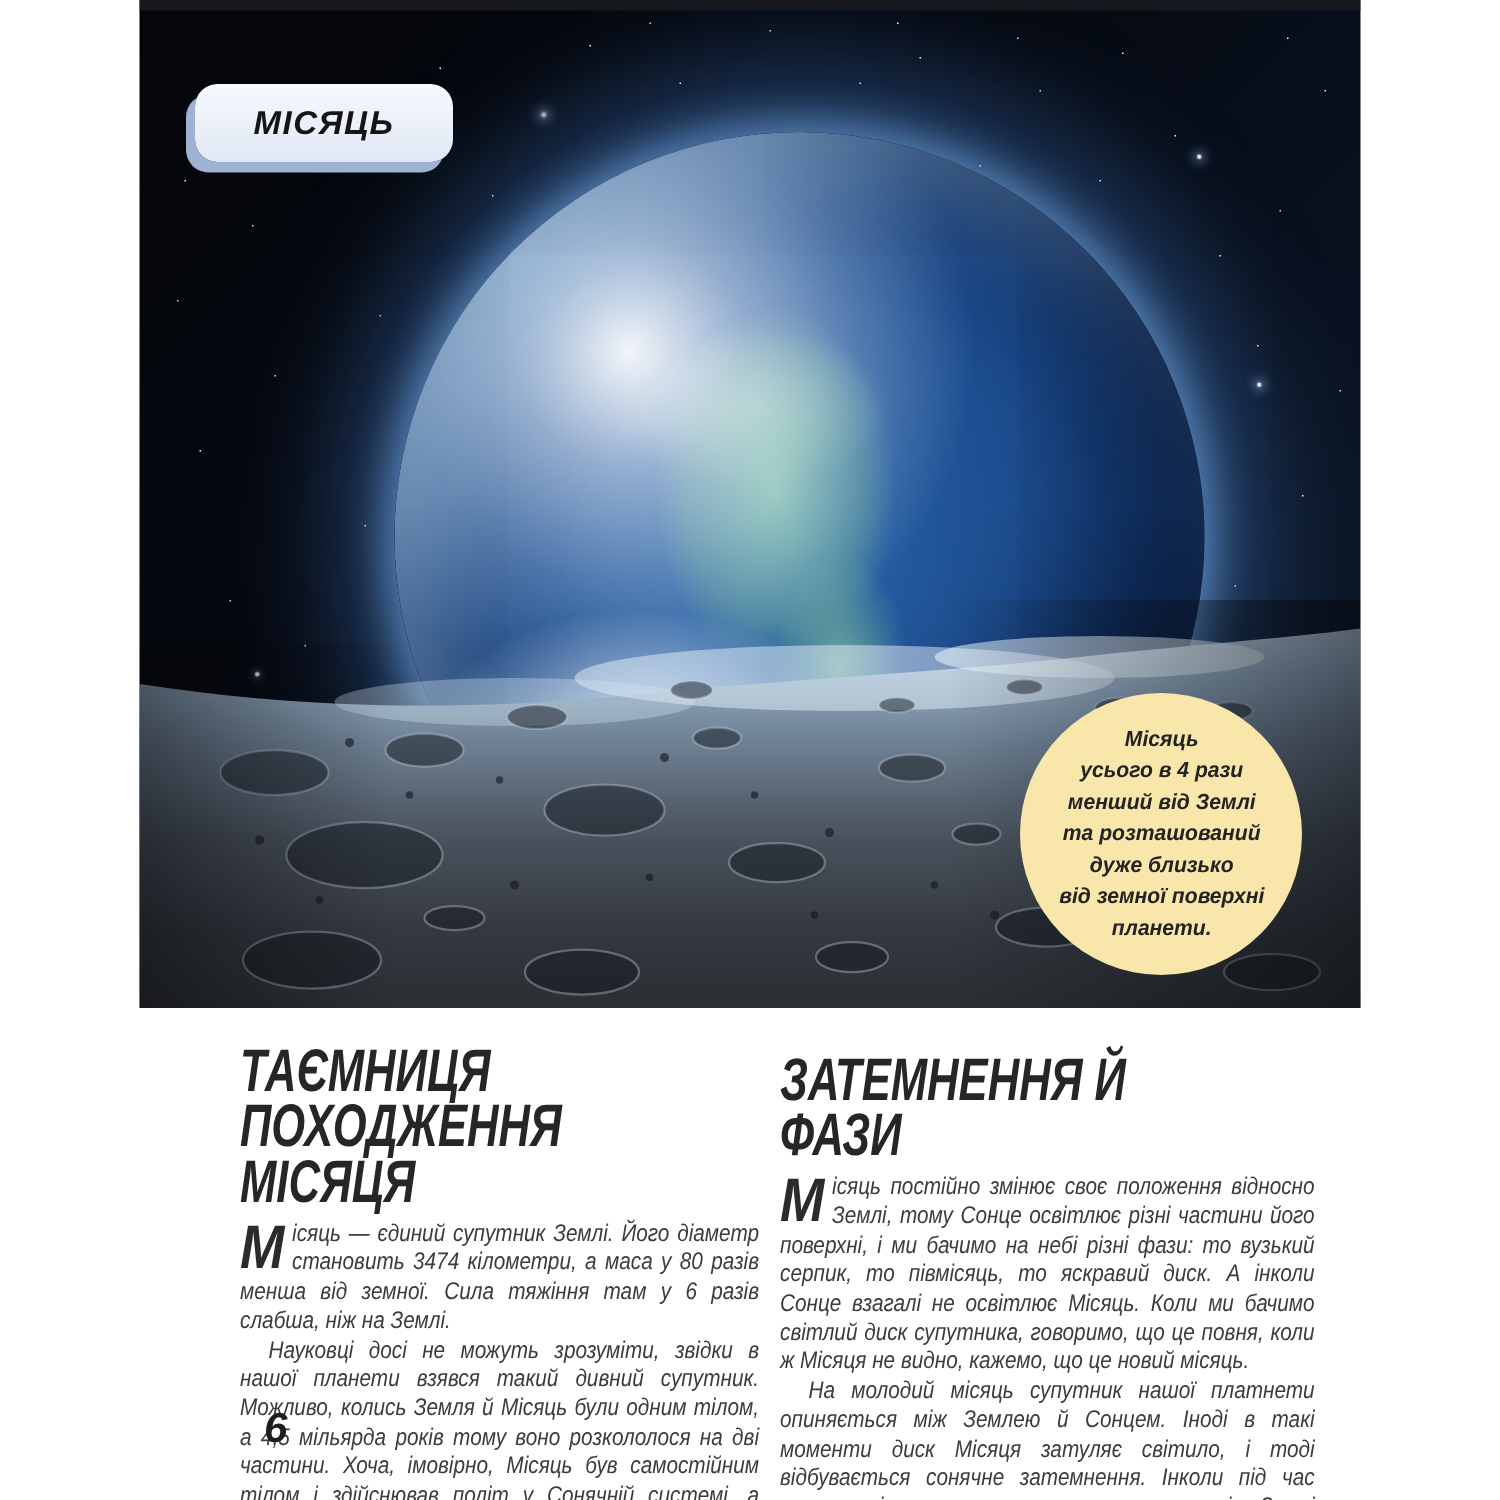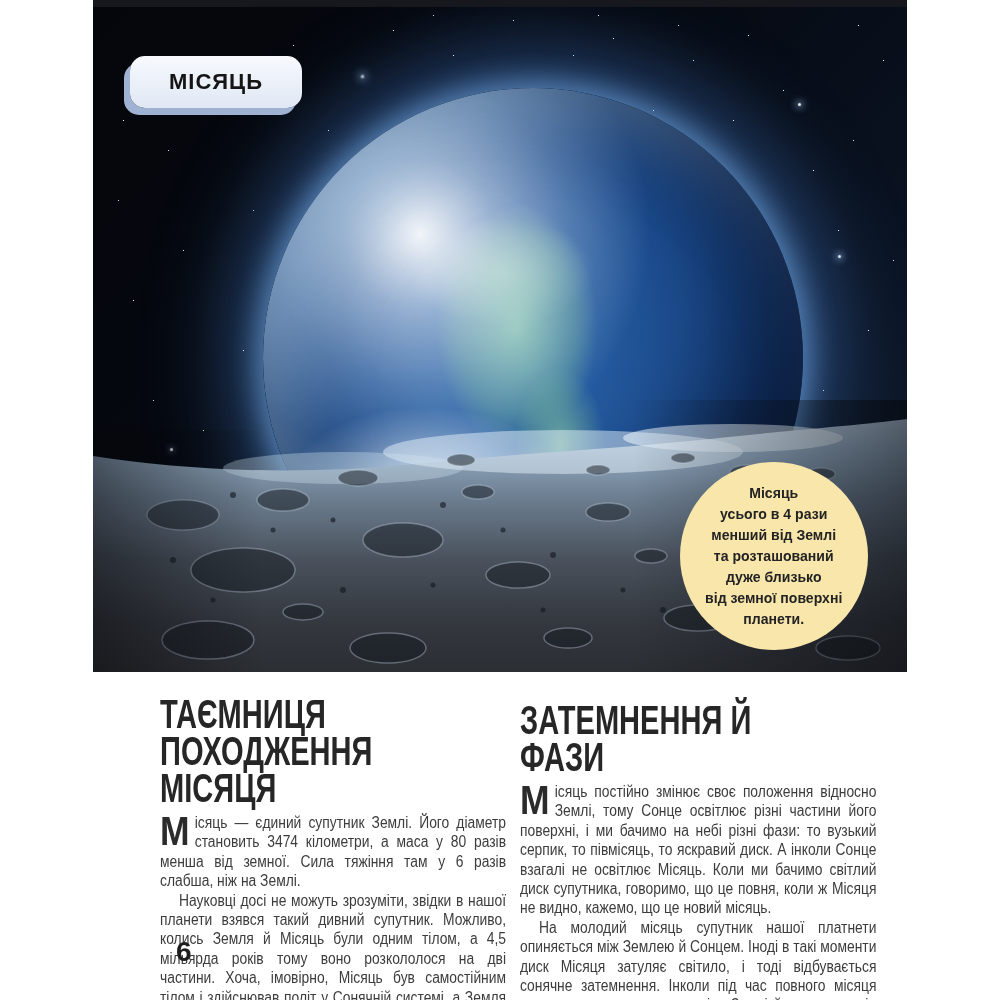--- a/index.html
+++ b/index.html
@@ -2,21 +2,21 @@
 <html lang="uk" style="--callout_bg: #f8e6ab; --badge_bg: #e0e8f5; --badge_shadow: #9fb2d4; --text: #3c3c3c; --heading: #262626;"><head>
 <meta charset="utf-8">
 <style>
   html,body{margin:0;padding:0;}
   body{
     width:1000px;height:1000px;position:relative;overflow:hidden;
     background:#ffffff;
     font-family:"Liberation Sans","DejaVu Sans",sans-serif;
     -webkit-font-smoothing:antialiased;
   }
-  .page{position:absolute;inset:0;}
+  .page{position:absolute;inset:0;font-style:italic;}
 
   
   .photo{
     position:absolute;left:93px;top:0;width:814px;height:672px;overflow:hidden;
     background:
       radial-gradient(circle 430px at 440px 330px, rgba(80,140,220,.30), rgba(40,80,150,.12) 60%, transparent 78%),
       linear-gradient(135deg,#04060b 0%,#05080f 35%,#0a1322 70%,#0e1a2c 100%);
   }
   .photo .topbar{position:absolute;left:0;top:0;width:100%;height:7px;background:#16181d;}
   .stars{position:absolute;left:0;top:0;width:1px;height:1px;background:transparent;

